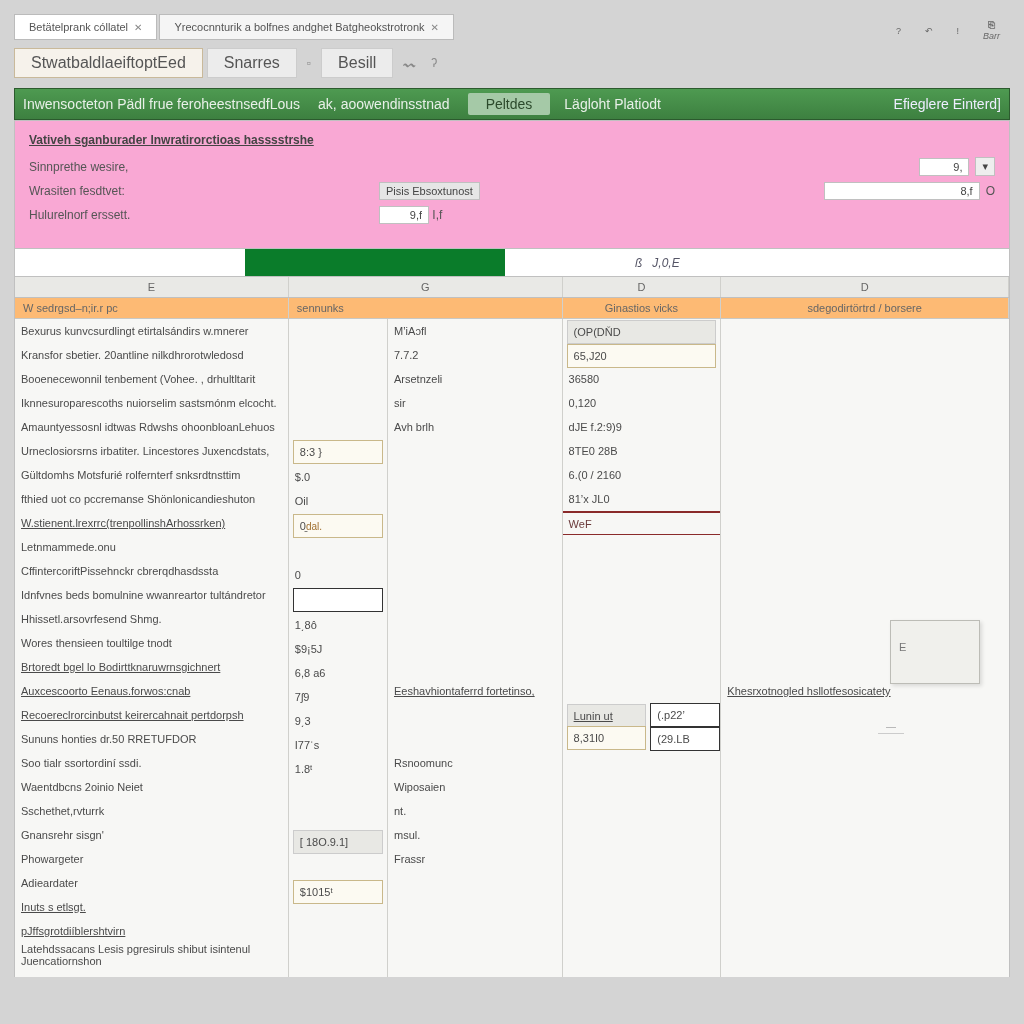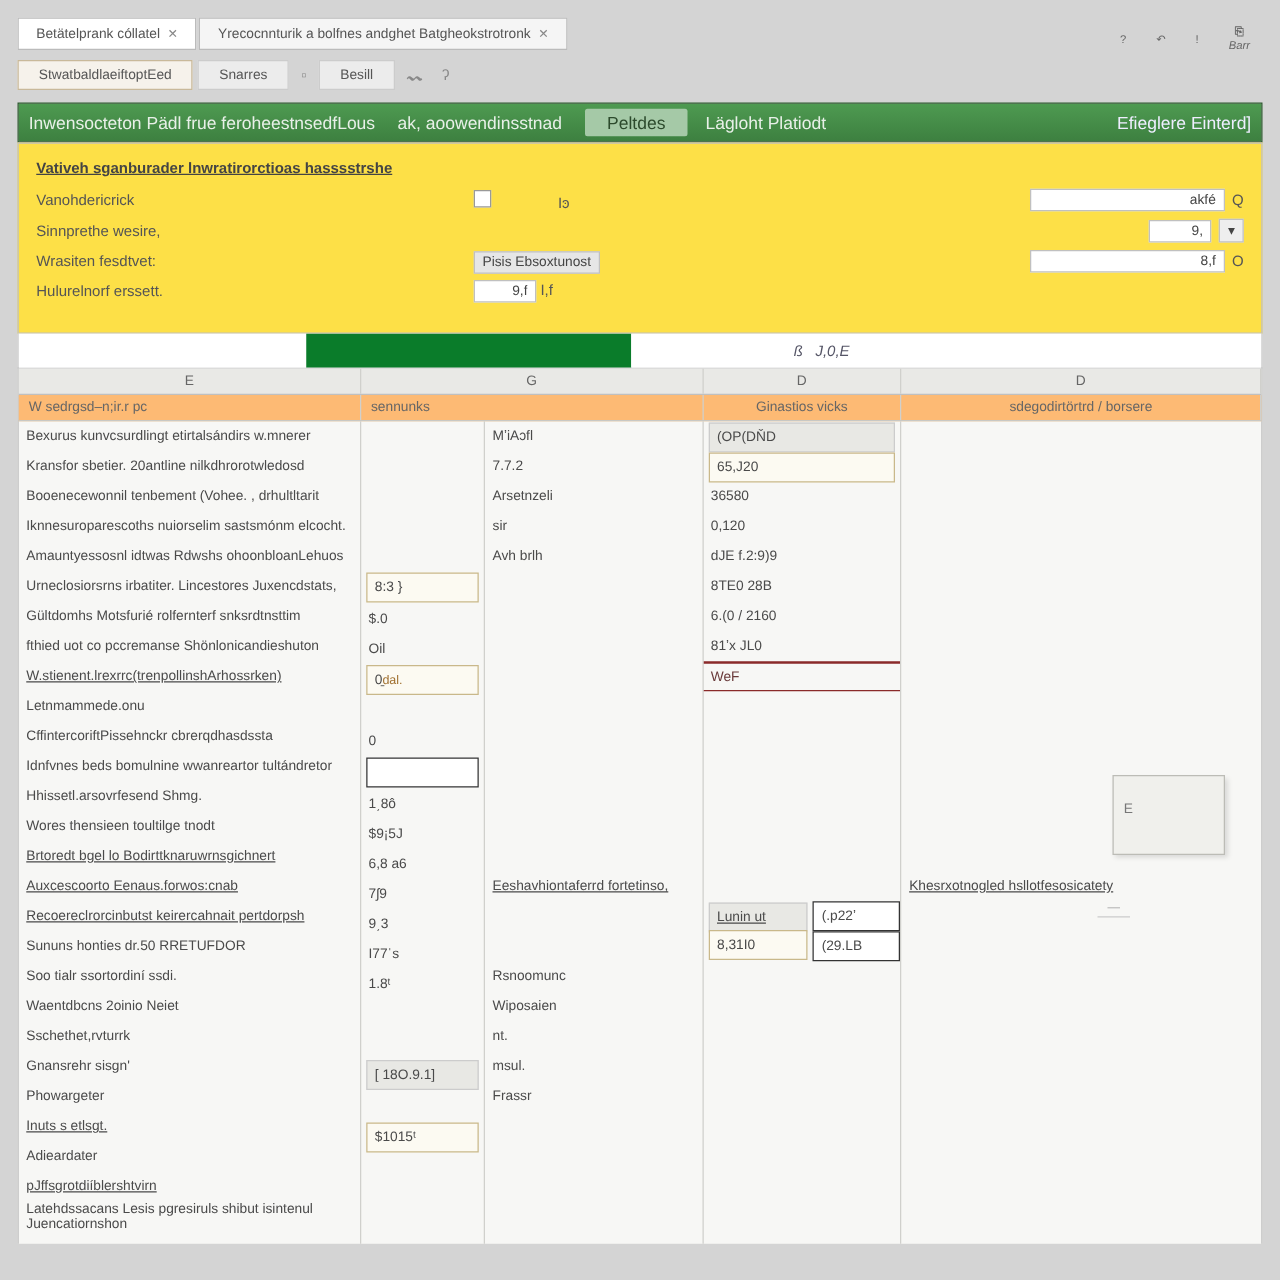--- a/index.html
+++ b/index.html
@@ -29,21 +29,21 @@
     font-size: 14px; color: #666;
   }
   .titlebar-icons span { display: flex; flex-direction: column; align-items: center; font-size: 9px; }
   .toolbar-row {
     display: flex; gap: 4px; margin-top: 8px; align-items: center;
   }
   .tool-btn {
     background: #f6f2eb;
     border: 1px solid #c9b99a;
     padding: 5px 16px;
-    font-size: 11px;
+    font-size: 16px;
     color: #555;
   }
   .tool-btn.plain { background: #ececec; border-color: #ccc; }
   .tool-icon { color: #888; font-size: 12px; padding: 0 6px; }
   .green-bar {
     background: linear-gradient(#4e9a51, #3d8040);
     border: 1px solid #2c5a2e;
     margin-top: 10px;
     display: flex; align-items: center;
     padding: 4px 8px;
@@ -51,21 +51,21 @@
   }
   .green-bar .gb-item { margin-right: 18px; color: #e8f0e8; }
   .green-bar .gb-btn {
     background: #a5c9a7;
     color: #2c4a2c;
     padding: 3px 18px;
     border-radius: 2px;
   }
   .green-bar .gb-right { margin-left: auto; color: #eef; }
   .form-panel {
-    background: #fde047;
+    background: #f9a8d4;
     border: 1px solid #c0c0c0;
     padding: 12px 14px 18px;
   }
   .form-title {
     font-weight: bold; color: #444; font-size: 12px;
     text-decoration: underline;
     margin-bottom: 10px;
   }
   .form-row {
     display: flex; align-items: center;
@@ -168,29 +168,20 @@
     <span class="gb-item">Inwensocteton Pädl frue feroheestnsedfLous</span>
     <span class="gb-item">ak, aoowendinsstnad</span>
     <span class="gb-btn">Peltdes</span>
     <span class="gb-item" style="margin-left:14px">Lägloht Platiodt</span>
     <span class="gb-right">Efieglere Einterd]</span>
   </div>
 
   <div class="form-panel">
     <div class="form-title">Vativeh sganburader lnwratirorctioas hasssstrshe</div>
 
-    <div class="form-row">
-      <span class="lbl">Vanohdericrick</span>
-      <span class="ctl"><span class="chk"></span>
-        <span style="margin-left:50px">Iͽ</span></span>
-      <span class="right-ctl">
-        <input class="inp" value="akfé" style="">
-        <span>Q</span>
-      </span>
-    </div>
 
     <div class="form-row">
       <span class="lbl">Sinnprethe wesire,</span>
       <span class="ctl"></span>
       <span class="right-ctl">
         <input class="inp" style="width: 36px;" value="9,">
         <span class="inp" style="min-width:18px;background:#eee">▾</span>
       </span>
     </div>
 
@@ -252,22 +243,22 @@
           <div class="cell-row">Wores thensieen toultilge tnodt</div>
           <div class="cell-row u">Brtoredt bgel lo Bodirttknaruwrnsgichnert</div>
           <div class="cell-row u">Auxcescoorto Eenaus.forwos:cnab</div>
           <div class="cell-row u">Recoereclrorcinbutst keirercahnait pertdorpsh</div>
           <div class="cell-row">Sununs honties dr.50 RRETUFDOR</div>
           <div class="cell-row">Soo tialr ssortordiní ssdi.</div>
           <div class="cell-row">Waentdbcns 2oinio Neiet</div>
           <div class="cell-row">Sschethet,rvturrk</div>
           <div class="cell-row">Gnansrehr sisgn'</div>
           <div class="cell-row">Phowargeter</div>
+          <div class="cell-row">Adieardater</div>
           <div class="cell-row u">Inuts s etlsgt.</div>
-          <div class="cell-row">Adieardater</div>
           <div class="cell-row u">pJffsgrotdiíblershtvirn</div>
           <div class="cell-row">Latehdssacans Lesis pgresiruls shibut isintenul Juencatiornshon</div>
         </div>
       <div class="colB" id="colB">
           <div class="cell-row val"></div>
           <div class="cell-row val"></div>
           <div class="cell-row val"></div>
           <div class="cell-row val"></div>
           <div class="cell-row val"></div>
           <div class="cell-row val box">8:3 }</div>

